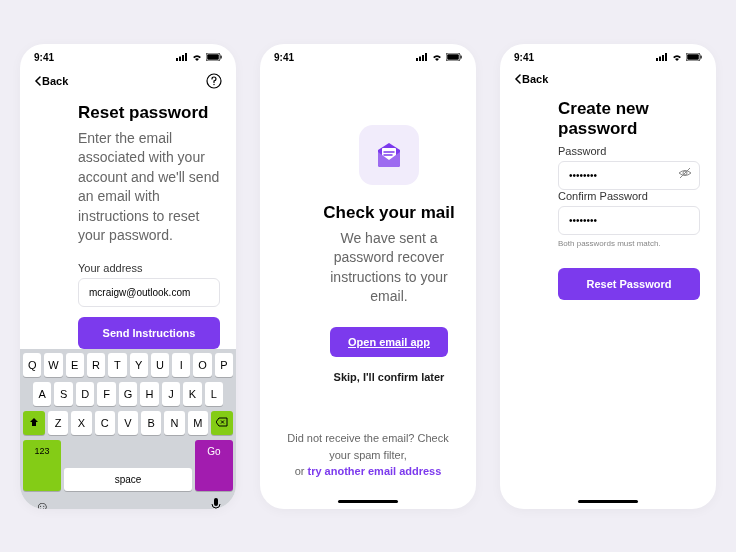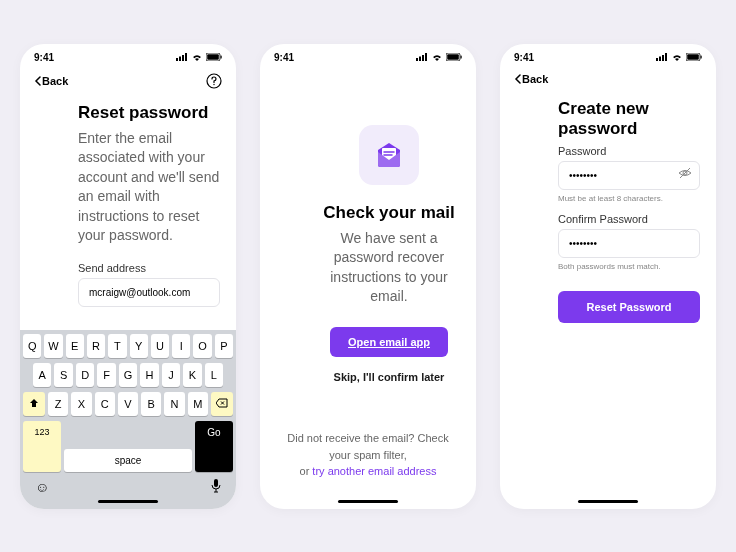--- a/index.html
+++ b/index.html
@@ -111,21 +111,21 @@
       justify-content: center;
       margin-bottom: 18px;
     }
     .footer-text {
       text-align: center;
       font-size: 11px;
       color: #666;
       padding: 0 16px 16px;
       line-height: 1.5;
     }
-    .footer-text .accent { color: #7c3aed; font-weight: 400; cursor: pointer; }
+    .footer-text .accent { color: #7c3aed; font-weight: 700; cursor: pointer; }
     .home-indicator {
       width: 60px; height: 3px;
       background: #000;
       border-radius: 3px;
       margin: 4px auto 6px;
     }
     
     .keyboard {
       background: #d1d4d9;
       padding: 4px 3px 0;
@@ -134,22 +134,22 @@
     .key {
       background: #fff;
       border-radius: 3px;
       font-size: 11px;
       text-align: center;
       padding: 6px 0;
       flex: 1;
       box-shadow: 0 1px 0 rgba(0,0,0,0.2);
       cursor: pointer;
     }
-    .key.func { background: #fef9c3; }
-    .key.go { background: #000000; color: #fff; font-size: 10px; }
+    .key.func { background: #84cc16; }
+    .key.go { background: #a21caf; color: #fff; font-size: 10px; }
     .krow.r2 { padding: 0 10px; }
     .krow.r3 .key.func { flex: 0 0 22px; }
     .krow.r4 .key.num { flex: 0 0 38px; font-size: 9px; }
     .krow.r4 .key.space { flex: 1; font-size: 10px; margin-top: 28px; }
     .krow.r4 .key.go { flex: 0 0 38px; }
     .kbottom { display: flex; justify-content: space-between; padding: 2px 12px 0; }
     .kbottom span { font-size: 14px; cursor: pointer; }
   </style>
 </head>
 <body>
@@ -191,24 +191,25 @@
       <svg width="16" height="16" viewBox="0 0 16 16">
           <circle cx="8" cy="8" r="7" fill="none" stroke="#000" stroke-width="1.2"></circle>
           <path d="M6 6 Q6 4 8 4 Q10 4 10 6 Q10 7.5 8 8 L8 9.5" stroke="#000" stroke-width="1.2" fill="none" stroke-linecap="round"></path>
           <circle cx="8" cy="11.5" r="0.7" fill="#000"></circle>
         </svg>
     </div>
   </div>
   <div class="content">
     <h1>Reset password</h1>
     <p class="sub">Enter the email associated with your account and we'll send an email with instructions to reset your password.</p>
-    <p class="label">Send address</p>
+    <p class="label">Your address</p>
     <div class="input-wrap">
       <input class="text-input" type="text" value="mcraigw@outlook.com" style="">
     </div>
+    <button class="btn">Send Instructions</button>
   </div>
   <div class="keyboard">
     <div class="krow" id="kr1">
         <div class="key">Q</div>
         <div class="key">W</div>
         <div class="key">E</div>
         <div class="key">R</div>
         <div class="key">T</div>
         <div class="key">Y</div>
         <div class="key">U</div>
@@ -338,21 +339,20 @@
     <h1>Create new password</h1>
     <p class="label">Password</p>
     <div class="input-wrap">
       <input class="text-input" type="text" value="••••••••" style="">
       <span class="eye-icon"><svg width="14" height="14" viewBox="0 0 14 14">
             <path d="M1 7 Q7 2 13 7 Q7 12 1 7 Z" fill="none" stroke="#888" stroke-width="1"></path>
             <circle cx="7" cy="7" r="2" fill="none" stroke="#888" stroke-width="1"></circle>
             <line x1="2" y1="12" x2="12" y2="2" stroke="#888" stroke-width="1"></line>
           </svg></span>
     </div>
-    <p class="hint">Must be at least 8 characters.</p>
     <p class="label">Confirm Password</p>
     <div class="input-wrap">
       <input class="text-input" type="text" value="••••••••" style="">
     </div>
     <p class="hint">Both passwords must match.</p>
     <button class="btn">Reset Password</button>
   </div>
   <div style="flex:1"></div>
   <div class="home-indicator"></div>
 </div>

